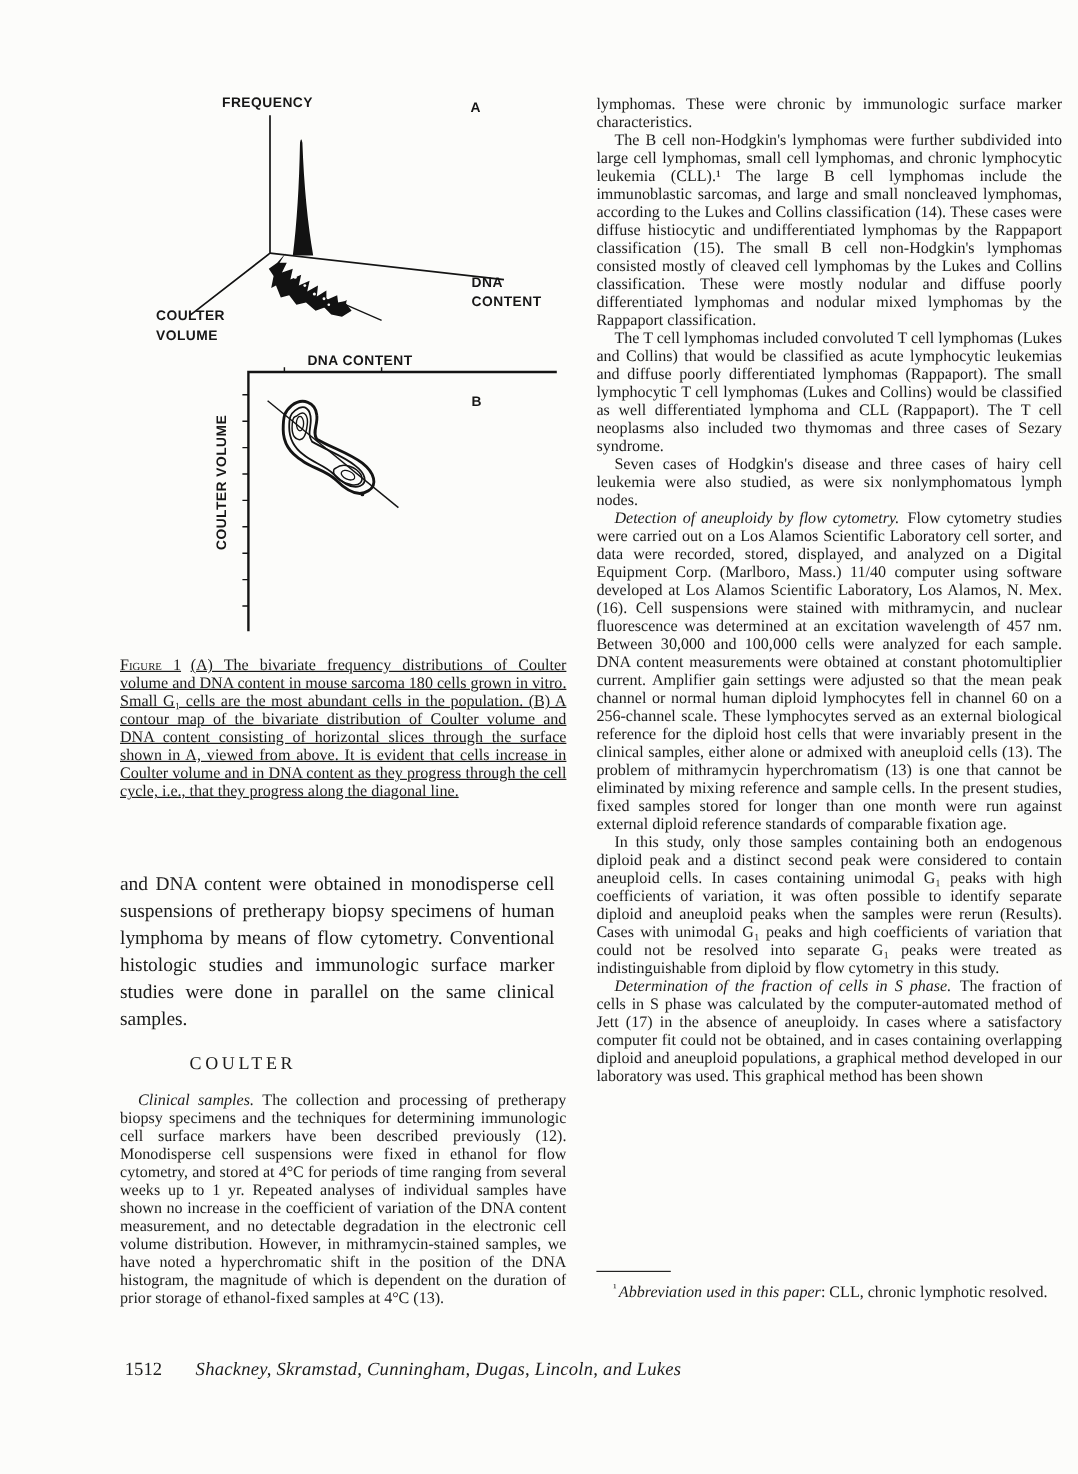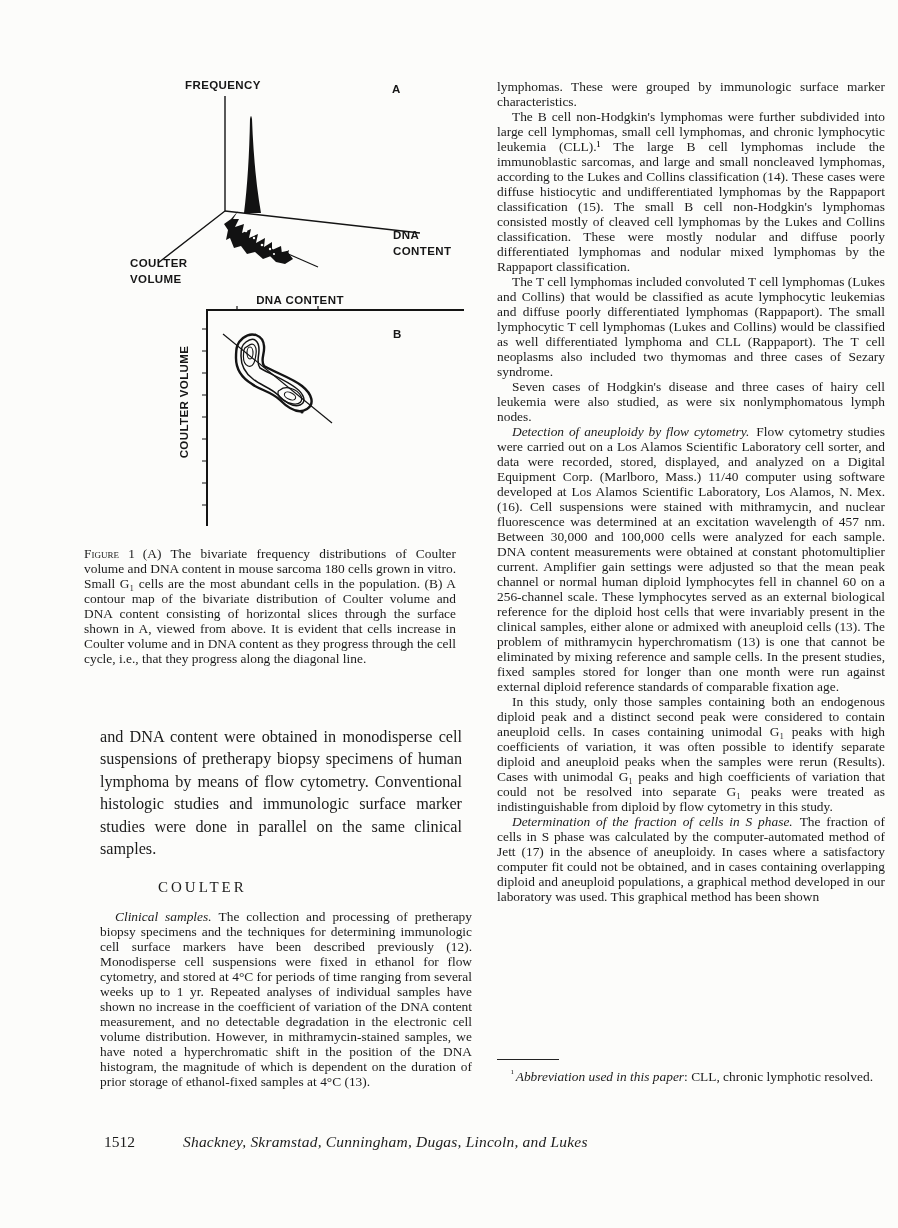--- a/index.html
+++ b/index.html
@@ -14,21 +14,21 @@
   .body-para { margin:0; text-indent:15px; }
   .body-para.no-indent { text-indent:0; }
   .para-lead { margin-right:7px;font-style:italic; }
   .intro-text { font-size:16.2px; line-height:22.4px; text-align:justify; }
   .section-heading { font-size:15px; letter-spacing:3px; font-weight:normal; margin:0; }
   .smallcaps { font-variant:small-caps; margin-right:6px; }
   .caption-num { margin-right:8px; }
   sup.fnmark { font-size:9px; vertical-align:super; line-height:0; margin-right:2px; }
   .footnote-rule { border-top:1.6px solid #222; width:62px; height:0; }
   .footer-pagenum { font-size:15.5px; }
-  .footer-authors { font-size:15.5px; font-style:italic; letter-spacing:0.2px;margin-left:20px; }
+  .footer-authors { font-size:15.5px; font-style:italic; letter-spacing:0.2px; }
   .svgl { font-family:"Liberation Sans", sans-serif; font-weight:700; font-size:11.5px; fill:#161616; letter-spacing:0.4px; }
   .fig-stroke { stroke:#141414; fill:none; }
   svg { display:block; }
 </style>
 </head>
 <body>
 
 <div class="abs" style="left:100px; top:73px; width:370px; height:235px;">
   <svg width="370" height="235" viewBox="0 0 370 235">
 
@@ -81,34 +81,34 @@
       <path class="fig-stroke" stroke-width="2.4" d="M113,48 C122,41 133,45 134,56 C135,64 130,70 134,76 C146,83 162,88 172,96 C182,104 185,114 177,119 C168,125 158,118 150,110 C142,102 130,100 122,94 C112,88 106,80 106,68 C106,57 107,53 113,48 Z"></path>
       <path class="fig-stroke" stroke-width="1.5" d="M116,52 C124,46 129,51 129,60 C129,67 126,72 130,78 C142,85 156,90 166,98 C174,104 177,112 170,115 C163,118 155,112 148,105 C141,98 130,95 123,89 C115,83 111,76 111,66 C111,58 112,55 116,52 Z"></path>
       <path class="fig-stroke" stroke-width="1.2" d="M118,56 C124,51 127,57 126,64 C125,72 123,78 118,76 C113,74 113,66 114,60 C115,56 116,58 118,56 Z"></path>
       <ellipse class="fig-stroke" stroke-width="1.1" cx="120" cy="63" rx="3" ry="6"></ellipse>
       <path class="fig-stroke" stroke-width="1.3" d="M150,100 C156,95 167,99 171,106 C173,111 170,115 163,114 C156,113 149,108 148,104 C148,101 148,101 150,100 Z"></path>
       <ellipse class="fig-stroke" stroke-width="1.1" cx="160" cy="106" rx="6" ry="3.4" transform="rotate(25 160 106)"></ellipse>
     </g>
   </svg>
 </div>
 
-<div class="abs small-text" style="left:84px; top:546px; width:372px;">
+<div class="abs small-text" style="left:100px; top:546px; width:372px;text-decoration:underline;">
   <span class="smallcaps caption-num">Figure 1</span><span>(A) The bivariate frequency distributions of Coulter volume and DNA content in mouse sarcoma 180 cells grown in vitro. Small G₁ cells are the most abundant cells in the population. (B) A contour map of the bivariate distribution of Coulter volume and DNA content consisting of horizontal slices through the surface shown in A, viewed from above. It is evident that cells increase in Coulter volume and in DNA content as they progress through the cell cycle, i.e., that they progress along the diagonal line.</span>
 </div>
 
 <div class="abs intro-text" style="left:100px; top:726px; width:362px;">and DNA content were obtained in monodisperse cell suspensions of pretherapy biopsy specimens of human lymphoma by means of flow cytometry. Conventional histologic studies and immunologic surface marker studies were done in parallel on the same clinical samples.</div>
 
 <h2 class="abs section-heading" style="left:158px; top:879px;">COULTER</h2>
 
 <div id="left-paragraphs" class="abs small-text" style="left:100px; top:909px; width:372px; height:226px; overflow:hidden;">
     <p class="body-para"><i class="para-lead">Clinical samples.</i>The collection and processing of pretherapy biopsy specimens and the techniques for determining immunologic cell surface markers have been described previously (12). Monodisperse cell suspensions were fixed in ethanol for flow cytometry, and stored at 4°C for periods of time ranging from several weeks up to 1 yr. Repeated analyses of individual samples have shown no increase in the coefficient of variation of the DNA content measurement, and no detectable degradation in the electronic cell volume distribution. However, in mithramycin-stained samples, we have noted a hyperchromatic shift in the position of the DNA histogram, the magnitude of which is dependent on the duration of prior storage of ethanol-fixed samples at 4°C (13).</p>
   </div>
 
 <div id="right-paragraphs" class="abs small-text" style="left:497px; top:79px; width:388px; height:976px; overflow:hidden;">
-    <p class="body-para no-indent">lymphomas. These were grouped by immunologic surface marker characteristics.</p>
+    <p class="body-para no-indent">lymphomas. These were chronic by immunologic surface marker characteristics.</p>
     <p class="body-para">The B cell non-Hodgkin's lymphomas were further subdivided into large cell lymphomas, small cell lymphomas, and chronic lymphocytic leukemia (CLL).¹ The large B cell lymphomas include the immunoblastic sarcomas, and large and small noncleaved lymphomas, according to the Lukes and Collins classification (14). These cases were diffuse histiocytic and undifferentiated lymphomas by the Rappaport classification (15). The small B cell non-Hodgkin's lymphomas consisted mostly of cleaved cell lymphomas by the Lukes and Collins classification. These were mostly nodular and diffuse poorly differentiated lymphomas and nodular mixed lymphomas by the Rappaport classification.</p>
     <p class="body-para">The T cell lymphomas included convoluted T cell lymphomas (Lukes and Collins) that would be classified as acute lymphocytic leukemias and diffuse poorly differentiated lymphomas (Rappaport). The small lymphocytic T cell lymphomas (Lukes and Collins) would be classified as well differentiated lymphoma and CLL (Rappaport). The T cell neoplasms also included two thymomas and three cases of Sezary syndrome.</p>
     <p class="body-para">Seven cases of Hodgkin's disease and three cases of hairy cell leukemia were also studied, as were six nonlymphomatous lymph nodes.</p>
     <p class="body-para"><i class="para-lead">Detection of aneuploidy by flow cytometry.</i>Flow cytometry studies were carried out on a Los Alamos Scientific Laboratory cell sorter, and data were recorded, stored, displayed, and analyzed on a Digital Equipment Corp. (Marlboro, Mass.) 11/40 computer using software developed at Los Alamos Scientific Laboratory, Los Alamos, N. Mex. (16). Cell suspensions were stained with mithramycin, and nuclear fluorescence was determined at an excitation wavelength of 457 nm. Between 30,000 and 100,000 cells were analyzed for each sample. DNA content measurements were obtained at constant photomultiplier current. Amplifier gain settings were adjusted so that the mean peak channel or normal human diploid lymphocytes fell in channel 60 on a 256-channel scale. These lymphocytes served as an external biological reference for the diploid host cells that were invariably present in the clinical samples, either alone or admixed with aneuploid cells (13). The problem of mithramycin hyperchromatism (13) is one that cannot be eliminated by mixing reference and sample cells. In the present studies, fixed samples stored for longer than one month were run against external diploid reference standards of comparable fixation age.</p>
     <p class="body-para">In this study, only those samples containing both an endogenous diploid peak and a distinct second peak were considered to contain aneuploid cells. In cases containing unimodal G₁ peaks with high coefficients of variation, it was often possible to identify separate diploid and aneuploid peaks when the samples were rerun (Results). Cases with unimodal G₁ peaks and high coefficients of variation that could not be resolved into separate G₁ peaks were treated as indistinguishable from diploid by flow cytometry in this study.</p>
     <p class="body-para"><i class="para-lead">Determination of the fraction of cells in S phase.</i>The fraction of cells in S phase was calculated by the computer-automated method of Jett (17) in the absence of aneuploidy. In cases where a satisfactory computer fit could not be obtained, and in cases containing overlapping diploid and aneuploid populations, a graphical method developed in our laboratory was used. This graphical method has been shown</p>
   </div>
 
 <div class="abs footnote-rule" style="left:497px; top:1059px;"></div>
 <div class="abs small-text" style="left:497px; top:1069px; width:388px;">

